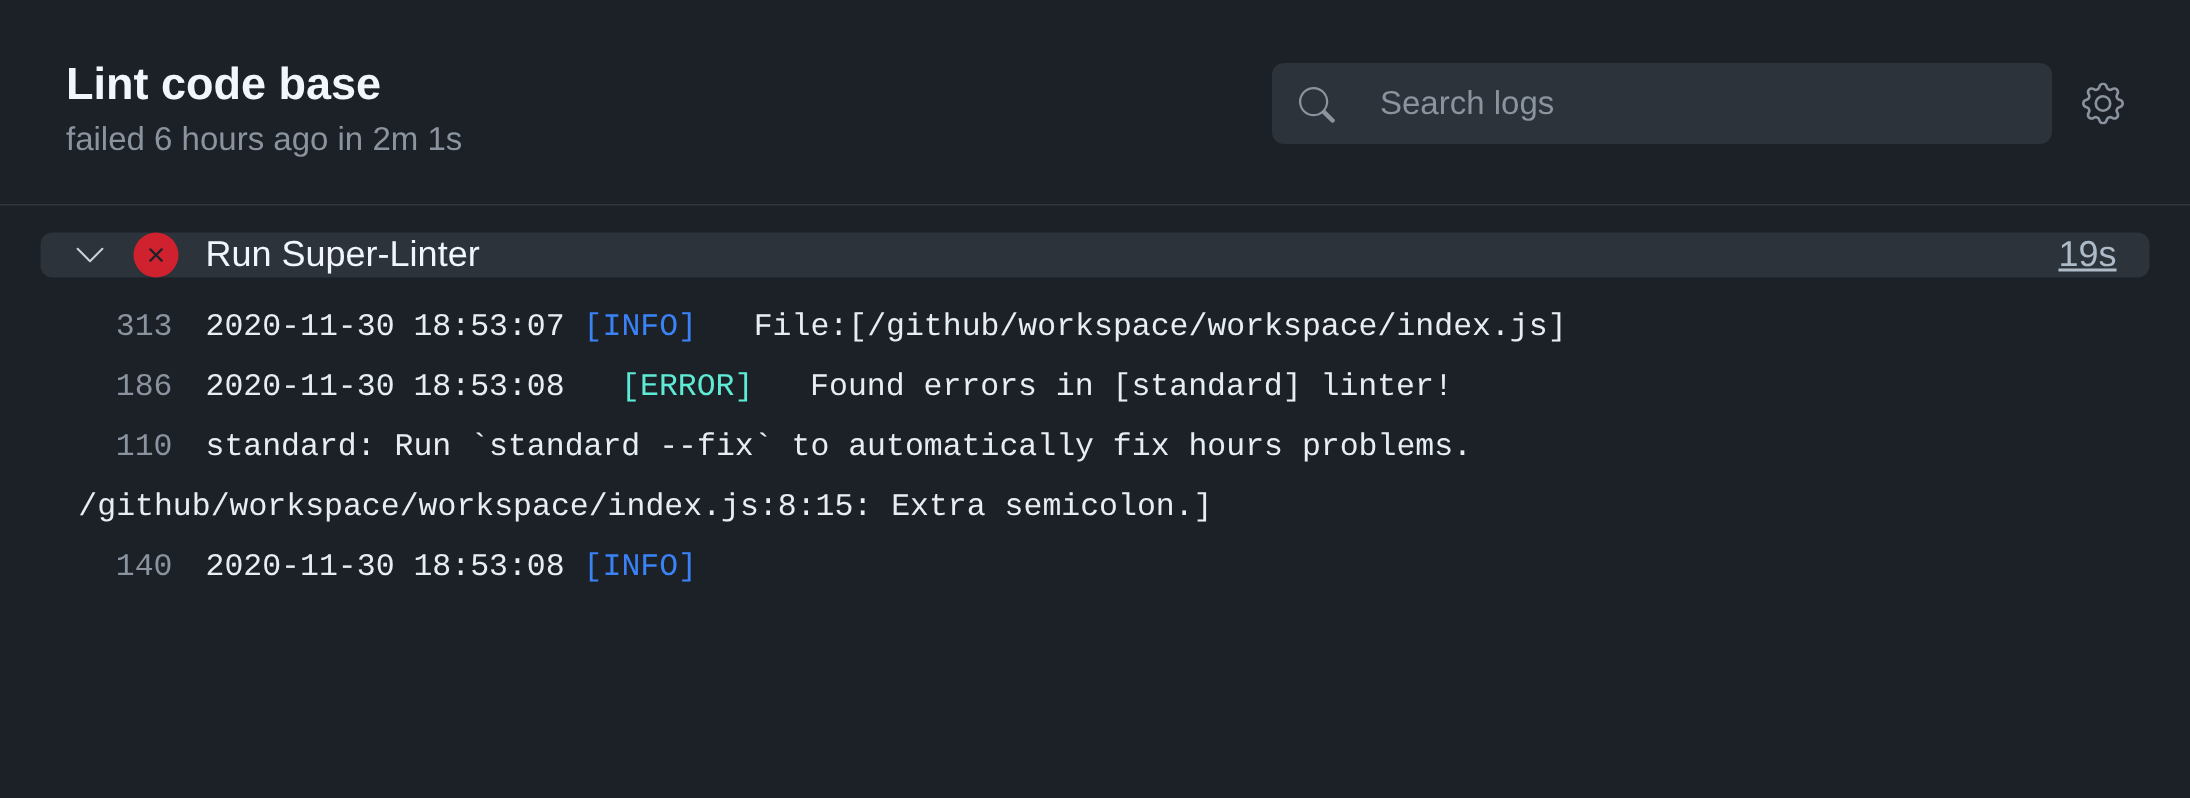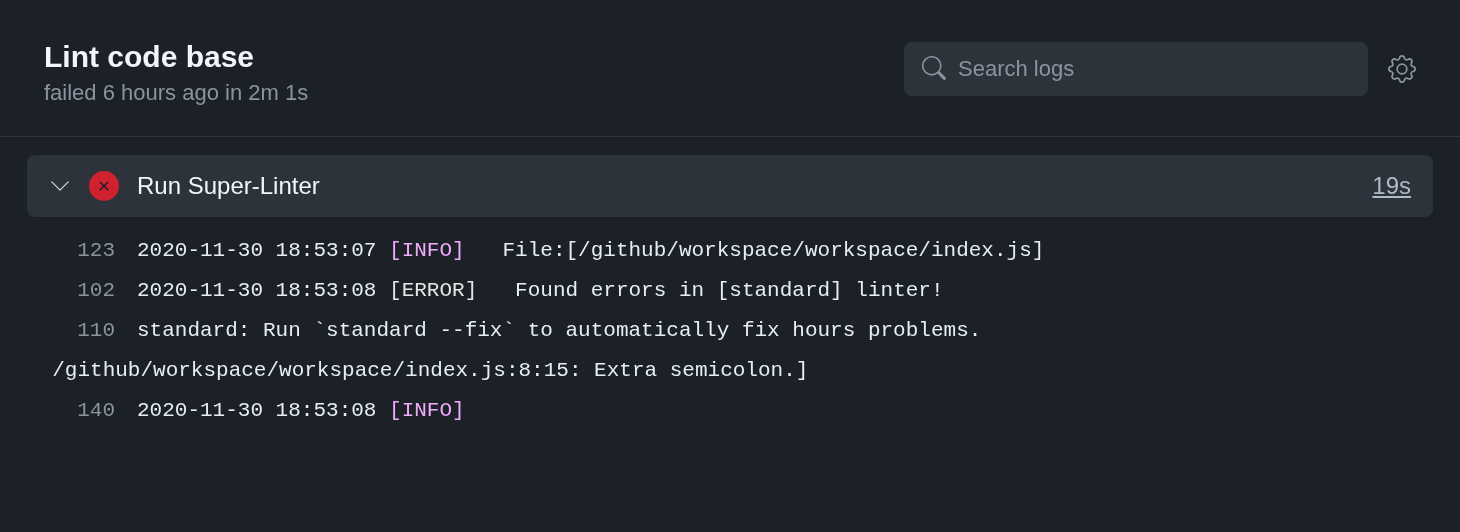--- a/index.html
+++ b/index.html
@@ -33,26 +33,26 @@
     color: #8b949e;
   }
   .header-right {
     display: flex;
     align-items: center;
     gap: 20px;
     margin-top: 2px;
   }
   .search-box {
     display: flex;
-    align-items: flex-start;
+    align-items: flex-end;
     background: #2d333b;
     border-radius: 8px;
     padding: 14px 18px;
-    width: 464px;
-    gap: 12px;
+    width: 520px;
+    gap: 30px;
   }
   .search-icon-wrap {
     display: flex;
     color: #8b949e;
   }
   .search-input {
     background: transparent;
     border: none;
     outline: none;
     color: #c9d1d9;
@@ -66,21 +66,21 @@
     color: #8b949e;
     cursor: pointer;
     display: flex;
   }
   .step-bar {
     margin: 18px 27px 0 27px;
     background: #2d333b;
     border-radius: 8px;
     display: flex;
     align-items: center;
-    padding: 16px 22px;
+    padding: 0 22px;
     gap: 18px;
   }
   .chevron {
     color: #c9d1d9;
     display: flex;
     cursor: pointer;
   }
   .fail-badge {
     width: 30px;
     height: 30px;
@@ -117,22 +117,22 @@
     color: #8b949e;
     flex-shrink: 0;
     padding-right: 22px;
     user-select: none;
   }
   .line-content {
     flex: 1;
     white-space: pre-wrap;
     color: #e6edf3;
   }
-  .lvl-info { color: #f0abfc; }
-  .lvl-error { color: #e5e5e5; }
+  .lvl-info { color: #3b82f6; }
+  .lvl-error { color: #5eead4; margin-left: 25px; }
   .link { text-decoration: underline; }
 </style>
 </head>
 <body>
 
 <div class="header">
   <div class="header-left">
     <div class="title">Lint code base</div>
     <div class="subtitle">failed 6 hours ago in 2m 1s</div>
   </div>
@@ -164,25 +164,25 @@
     <svg width="16" height="16" viewBox="0 0 16 16" fill="#1c2128">
         <path d="M3.72 3.72a.75.75 0 0 1 1.06 0L8 6.94l3.22-3.22a.75.75 0 1 1 1.06 1.06L9.06 8l3.22 3.22a.75.75 0 1 1-1.06 1.06L8 9.06l-3.22 3.22a.75.75 0 0 1-1.06-1.06L6.94 8 3.72 4.78a.75.75 0 0 1 0-1.06z"></path>
       </svg>
   </span>
   <div class="step-name">Run Super-Linter</div>
   <div class="step-time">19s</div>
 </div>
 
 <div class="log-area" id="log-area">
     <div class="log-line">
-      <span class="line-num">123</span>
+      <span class="line-num">313</span>
       <span class="line-content">2020-11-30 18:53:07 <span class="lvl-info">[INFO]</span>   File:[/github/workspace/workspace/index.js]</span>
     </div>
     <div class="log-line">
-      <span class="line-num">102</span>
+      <span class="line-num">186</span>
       <span class="line-content">2020-11-30 18:53:08 <span class="lvl-error">[ERROR]</span>   Found errors in [standard] linter!</span>
     </div>
     <div class="log-line">
       <span class="line-num">110</span>
       <span class="line-content">standard: Run `standard --fix` to automatically fix hours problems.</span>
     </div>
     <div class="log-line">
       <span class="line-content">  /github/workspace/workspace/index.js:8:15: Extra semicolon.]</span>
     </div>
     <div class="log-line">

